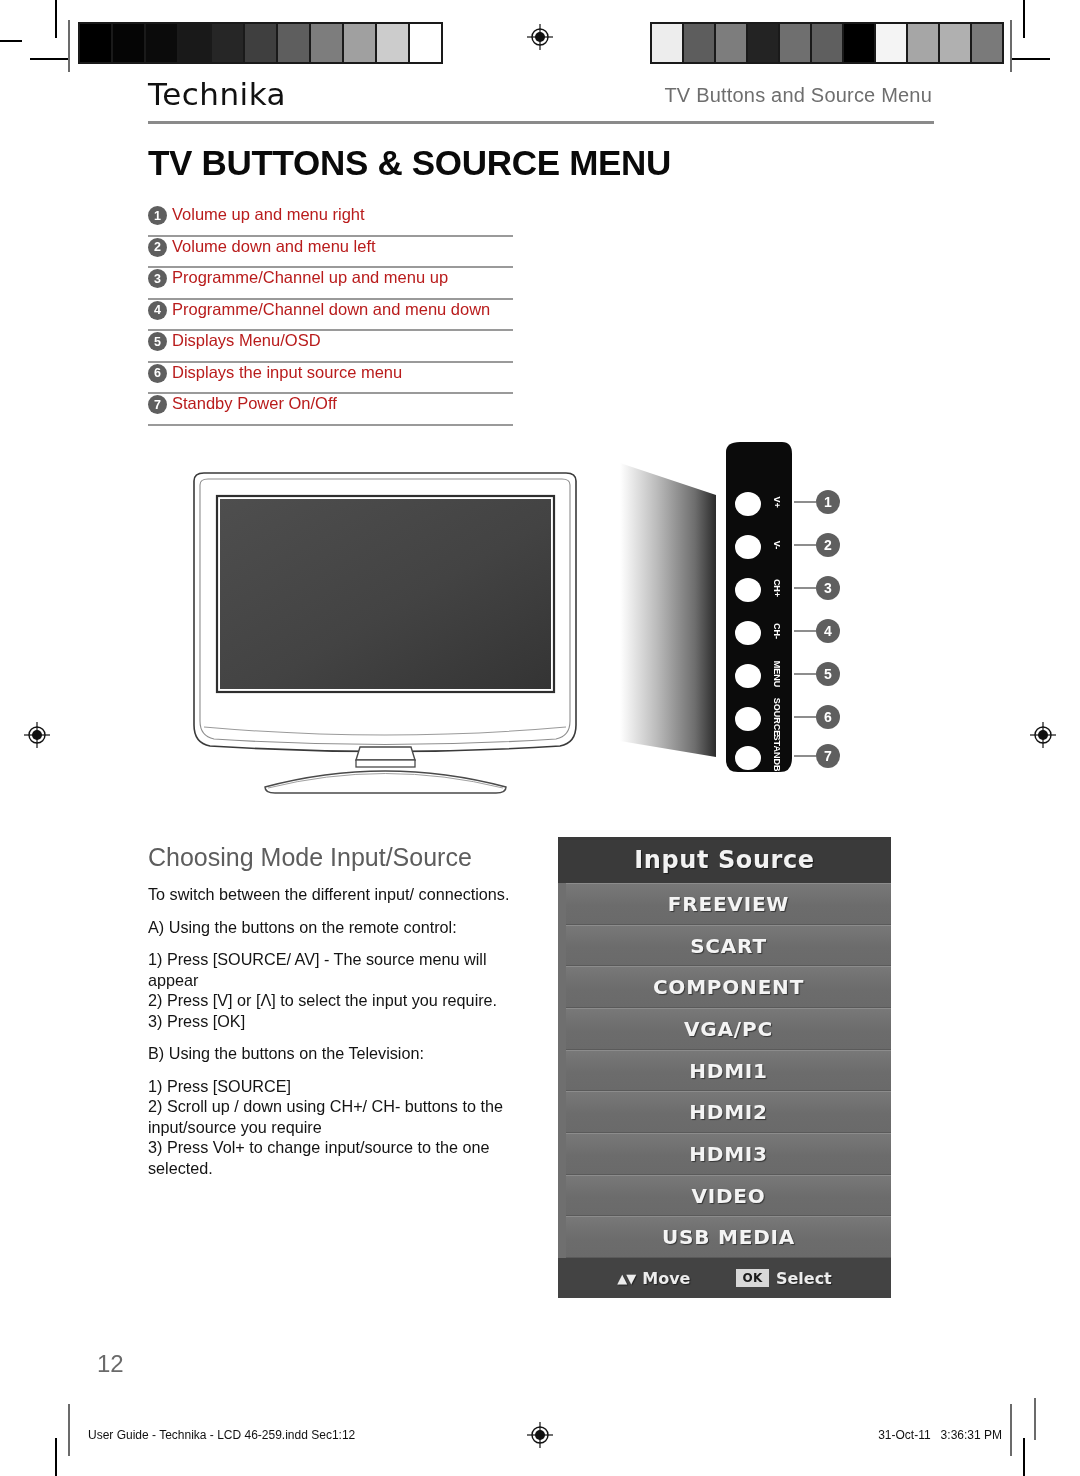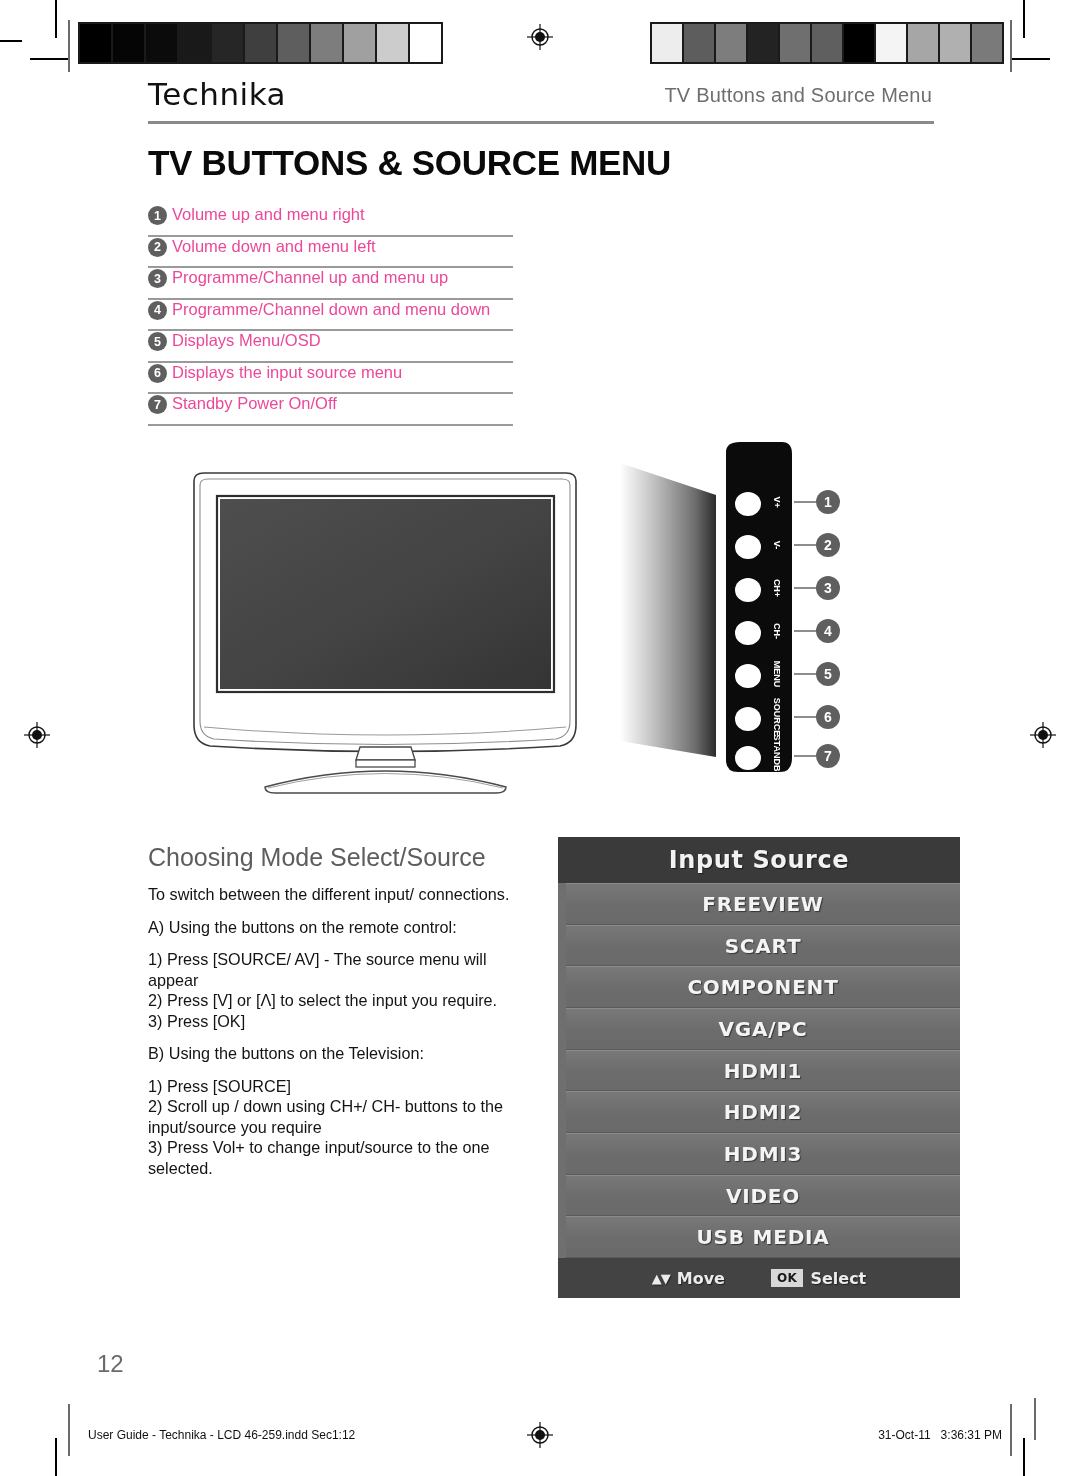--- a/index.html
+++ b/index.html
@@ -50,21 +50,21 @@
     display:flex; align-items:flex-start;
   }
   .badge {
     width:19px; height:19px; border-radius:50%;
     background:#5f5f5f; color:#fff;
     font-size:12.5px; font-weight:bold;
     display:flex; align-items:center; justify-content:center;
     flex:0 0 19px; margin-top:1px;
   }
   .legend-label {
-    margin-left:5px; font-size:16.5px; color:#ec4899;
+    margin-left:5px; font-size:16.5px; color:#b91c1c;
     line-height:19px; white-space:nowrap;
   }
 
   
   .tv-art { position:absolute; left:180px; top:455px; width:540px; height:345px; }
   .side-art { position:absolute; left:720px; top:440px; width:150px; height:345px; }
 
   
   .sec-title {
     position:absolute; left:148px; top:843px;
@@ -72,21 +72,21 @@
   }
   .body-text {
     position:absolute; left:148px; top:884px; width:390px;
     font-size:16.2px; line-height:20.5px; color:#141414;
   }
   .body-text p { margin:0; }
   .body-text p.gap { margin-top:12px; }
 
   
   .osd {
-    position:absolute; left:558px; top:837px; width:402px; height:461px;
+    position:absolute; left:558px; top:837px; width:333px; height:461px;
     background:#6f6f6f;
     display:flex; flex-direction:column;
     font-family:"DejaVu Sans", sans-serif;
   }
   .osd-header {
     height:46px; background:#3a3a3a; color:#f2f2f2;
     display:flex; align-items:center; justify-content:center;
     font-size:24px; font-weight:bold; letter-spacing:0.6px;
     text-shadow:1px 1px 1px rgba(0,0,0,0.55);
   }
@@ -344,21 +344,21 @@
           <text x="108" y="282" text-anchor="middle" fill="#ffffff" font-size="14" font-weight="bold" font-family="Liberation Sans, sans-serif">6</text>
         </g>
         <g>
           <circle cx="108" cy="316" r="12" fill="#5f5f5f"></circle>
           <text x="108" y="321" text-anchor="middle" fill="#ffffff" font-size="14" font-weight="bold" font-family="Liberation Sans, sans-serif">7</text>
         </g>
       </g>
   </svg>
 </div>
 
-<div class="sec-title">Choosing Mode Select/Source</div>
+<div class="sec-title">Choosing Mode Input/Source</div>
 <div class="body-text">
   <p>To switch between the different input/ connections.</p>
   <p class="gap">A) Using the buttons on the remote control:</p>
   <p class="gap" style="white-space:pre-line;">1) Press [SOURCE/ AV] - The source menu will appear
 2) Press [V] or [Λ] to select the input you require.
 3) Press [OK]</p>
   <p class="gap">B) Using the buttons on the Television:</p>
   <p class="gap" style="white-space:pre-line;">1) Press [SOURCE]
 2) Scroll up / down using CH+/ CH- buttons to the input/source you require
 3) Press Vol+ to change input/source to the one selected.</p>

